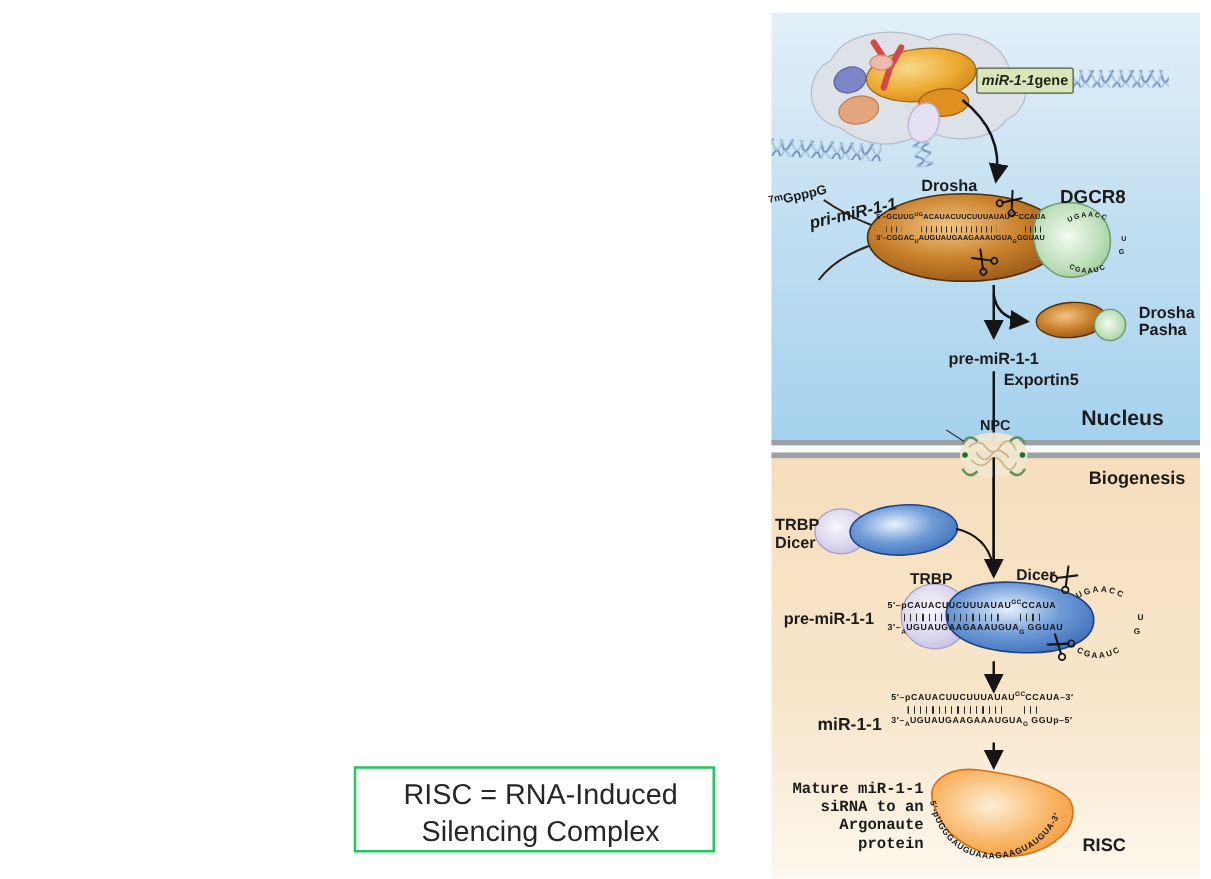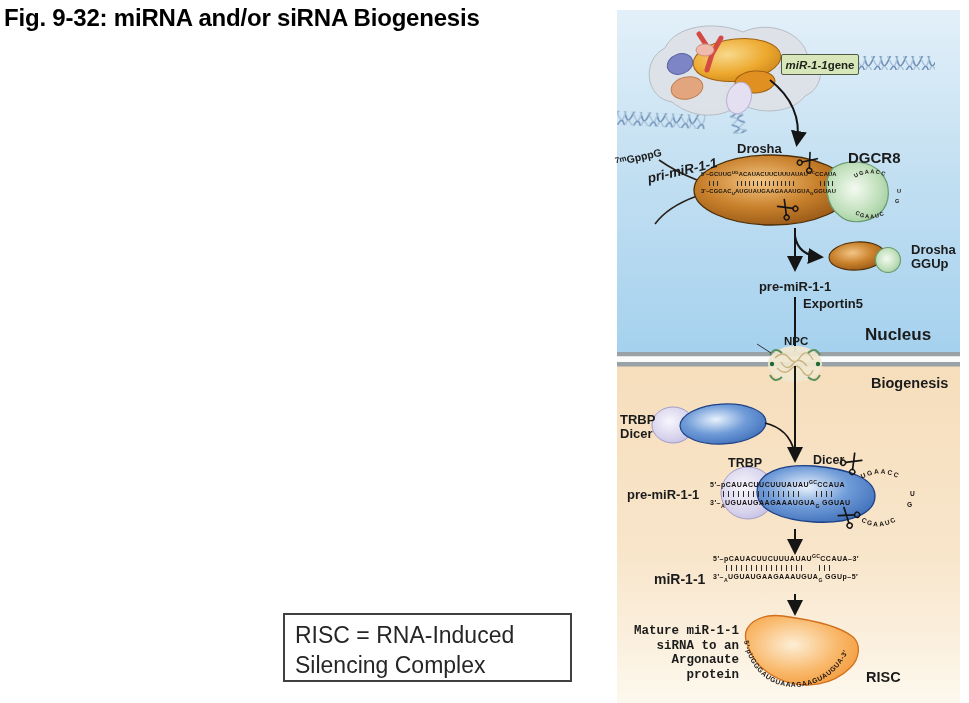--- a/index.html
+++ b/index.html
@@ -1,21 +1,21 @@
 <!DOCTYPE html>
 <html><head>
 <meta charset="utf-8">
 <style>
   html,body{margin:0;padding:0;background:#fff;}
   .page{position:relative;width:969px;height:703px;background:#fff;overflow:hidden;
         font-family:"Liberation Sans",sans-serif;}
   .title{position:absolute;left:4px;top:4px;font-size:24px;font-weight:bold;color:#000;
          letter-spacing:-0.2px;white-space:nowrap;}
-  .risc-box{position:absolute;left:283px;top:613px;width:275px;height:60px;border:2px solid #404040;
-            background:#fff;padding:5px 0 0 10px;font-size:23px;line-height:30px;color:#262626;}
+  .risc-box{position:absolute;left:283px;top:613px;width:275px;height:60px;border:2px solid #22c55e;
+            background:#fff;padding:5px 0 0 10px;font-size:23px;line-height:30px;color:#262626;text-align:center;}
   .panel{position:absolute;left:617px;top:10px;width:343px;height:693px;}
   .panel svg{position:absolute;left:0;top:0;}
   .lbl{position:absolute;font-weight:bold;color:#1b1b1b;white-space:nowrap;line-height:1.1;}
   .seq{position:absolute;font-weight:bold;color:#181310;white-space:nowrap;font-size:7px;letter-spacing:.5px;}
   .seq .sup{font-size:5.2px;position:relative;top:-3px;letter-spacing:.2px;}
   .seq .sub{font-size:5.2px;position:relative;top:2.5px;letter-spacing:.2px;}
   .seq-sm{font-size:5.8px;letter-spacing:.15px;}
   .seq-sm .sup{font-size:4.4px;top:-2.2px;}
   .seq-sm .sub{font-size:4.4px;top:2px;}
   .pipes{position:absolute;height:6px;
@@ -25,21 +25,20 @@
             border:1.5px solid #4e5a44;display:flex;align-items:center;justify-content:center;
             font-size:11.5px;font-weight:bold;color:#20241c;border-radius:2px;}
   .gene-box .it{font-style:italic;}
   .right-align{text-align:right;}
 </style>
 </head>
 <body>
 
 <div class="page">
 
-  <div class="title">Fig. 9-32: miRNA and/or siRNA Biogenesis</div>
 
   <div class="risc-box">
     <div>RISC = RNA-Induced</div>
     <div>Silencing Complex</div>
   </div>
 
   <div class="panel">
 
     <svg width="343" height="693" viewBox="0 0 343 693">
       <defs>
@@ -191,21 +190,21 @@
       <span class="it">miR-1-1</span>
         <span> gene</span>
     </div>
 
     <div class="lbl" style="left:120px;top:132px;font-size:13px;">Drosha</div>
     <div class="lbl" style="left:231px;top:140px;font-size:15px;">DGCR8</div>
     <div class="lbl" style="left:-2px;top:142px;font-size:10.5px;transform:rotate(-13deg);"><span style="font-size:8px;position:relative;top:-3px;">7m</span><span>GpppG</span></div>
     <div class="lbl" style="left:30px;top:154px;font-size:13.5px;font-style:italic;transform:rotate(-13deg);">pri-miR-1-1</div>
     <div class="lbl" style="left:294px;top:233px;font-size:13px;">
       <div>Drosha</div>
-      <div>GGUp</div>
+      <div>Pasha</div>
     </div>
     <div class="lbl" style="left:120px;top:270px;width:116px;text-align:center;font-size:13px;">pre-miR-1-1</div>
     <div class="lbl" style="left:186px;top:287px;font-size:13px;">Exportin5</div>
     <div class="lbl" style="left:248px;top:316px;font-size:17px;">Nucleus</div>
     <div class="lbl" style="left:123px;top:325px;font-size:11.5px;padding-left:44px;">NPC</div>
 
     <div class="seq seq-sm" style="left:84px;top:161px;"><span>5′–</span><span>GCUUG</span><span class="sup">UG</span><span>ACAUACUUCUUUAUAU</span><span class="sup">GC</span><span>CCAUA</span></div>
     <div class="pipes pipes-sm" style="left:92px;top:171px;width:12px;"></div>
     <div class="pipes pipes-sm" style="left:120px;top:171px;width:60px;"></div>
     <div class="pipes pipes-sm" style="left:203px;top:171px;width:15px;"></div>

